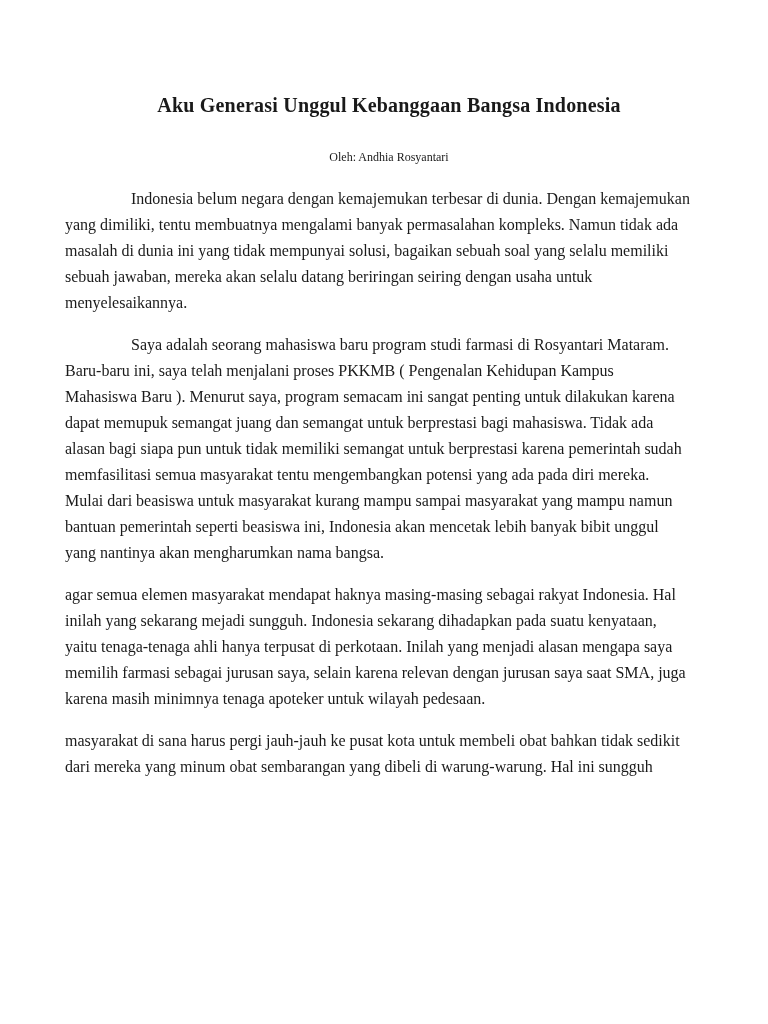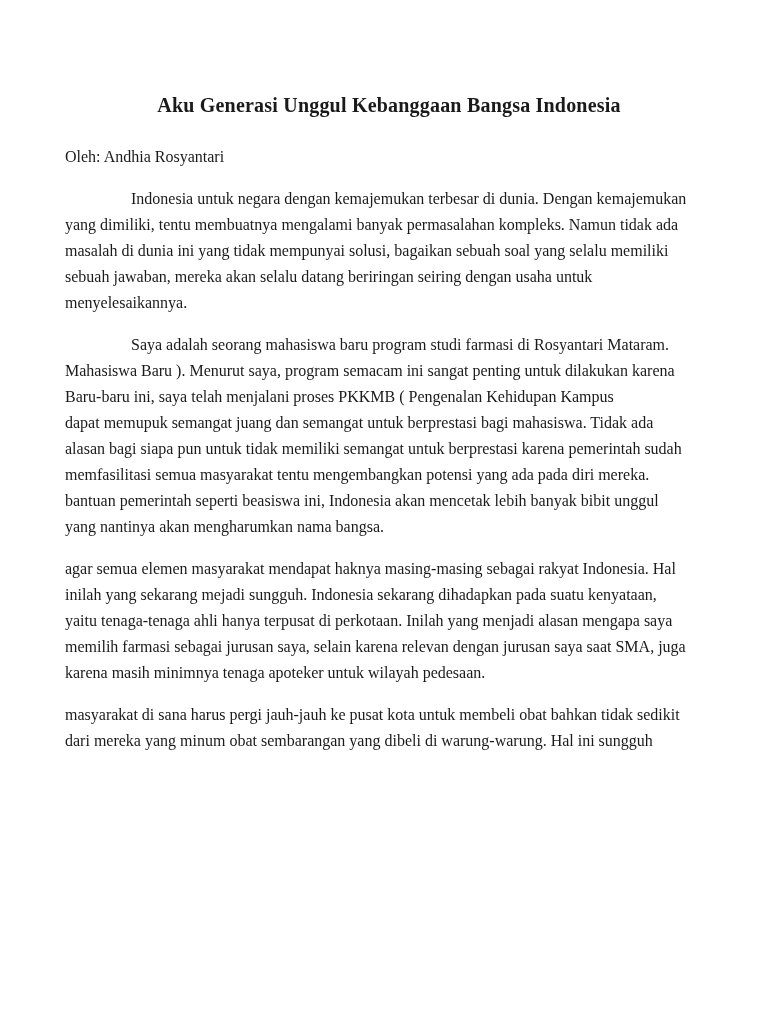--- a/index.html
+++ b/index.html
@@ -24,23 +24,23 @@
   .title {
     margin: 0 0 30px 0;
     font-size: 20px;
     line-height: 24px;
     font-weight: bold;
     text-align: center;
     letter-spacing: 0.2px;
   }
   .byline {
     margin: 0 0 19px 0;
-    font-size: 16px;
+    font-size: 12px;
     line-height: 20px;
-    text-align: left;
+    text-align: center;
     font-weight: normal;
   }
   .essay-body .para {
     margin: 0 0 16px 0;
     font-size: 16px;
   }
   .line {
     display: block;
     line-height: 26px;
     white-space: pre; 
@@ -50,33 +50,34 @@
   }
 </style>
 </head>
 <body>
 
 <div class="page">
   <h1 class="title">Aku Generasi Unggul Kebanggaan Bangsa Indonesia</h1>
   <p class="byline">Oleh: Andhia Rosyantari</p>
   <div class="essay-body" id="essay-body">
       <p class="para">
-        <span class="line first">Indonesia untuk negara dengan kemajemukan terbesar di dunia. Dengan kemajemukan</span>
+        <span class="line first">Indonesia belum negara dengan kemajemukan terbesar di dunia. Dengan kemajemukan</span>
         <span class="line">yang dimiliki, tentu membuatnya mengalami banyak permasalahan kompleks. Namun tidak ada</span>
         <span class="line">masalah di dunia ini yang tidak mempunyai solusi, bagaikan sebuah soal yang selalu memiliki</span>
         <span class="line">sebuah jawaban, mereka akan selalu datang beriringan seiring dengan usaha untuk</span>
         <span class="line">menyelesaikannya.</span>
       </p>
       <p class="para">
         <span class="line first">Saya adalah seorang mahasiswa baru program studi farmasi di Rosyantari Mataram.</span>
+        <span class="line">Baru-baru ini, saya telah menjalani proses PKKMB ( Pengenalan Kehidupan Kampus</span>
         <span class="line">Mahasiswa Baru ). Menurut saya, program semacam ini sangat penting untuk dilakukan karena</span>
-        <span class="line">Baru-baru ini, saya telah menjalani proses PKKMB ( Pengenalan Kehidupan Kampus</span>
         <span class="line">dapat memupuk semangat juang dan semangat untuk berprestasi bagi mahasiswa. Tidak ada</span>
         <span class="line">alasan bagi siapa pun untuk tidak memiliki semangat untuk berprestasi karena pemerintah sudah</span>
         <span class="line">memfasilitasi semua masyarakat tentu mengembangkan potensi yang ada pada diri mereka.</span>
+        <span class="line">Mulai dari beasiswa untuk masyarakat kurang mampu sampai masyarakat yang mampu namun</span>
         <span class="line">bantuan pemerintah seperti beasiswa ini, Indonesia akan mencetak lebih banyak bibit unggul</span>
         <span class="line">yang nantinya akan mengharumkan nama bangsa.</span>
       </p>
       <p class="para">
         <span class="line">agar semua elemen masyarakat mendapat haknya masing-masing sebagai rakyat Indonesia. Hal</span>
         <span class="line">inilah yang sekarang mejadi sungguh. Indonesia sekarang dihadapkan pada suatu kenyataan,</span>
         <span class="line">yaitu tenaga-tenaga ahli hanya terpusat di perkotaan. Inilah yang menjadi alasan mengapa saya</span>
         <span class="line">memilih farmasi sebagai jurusan saya, selain karena relevan dengan jurusan saya saat SMA, juga</span>
         <span class="line">karena masih minimnya tenaga apoteker untuk wilayah pedesaan.</span>
       </p>

